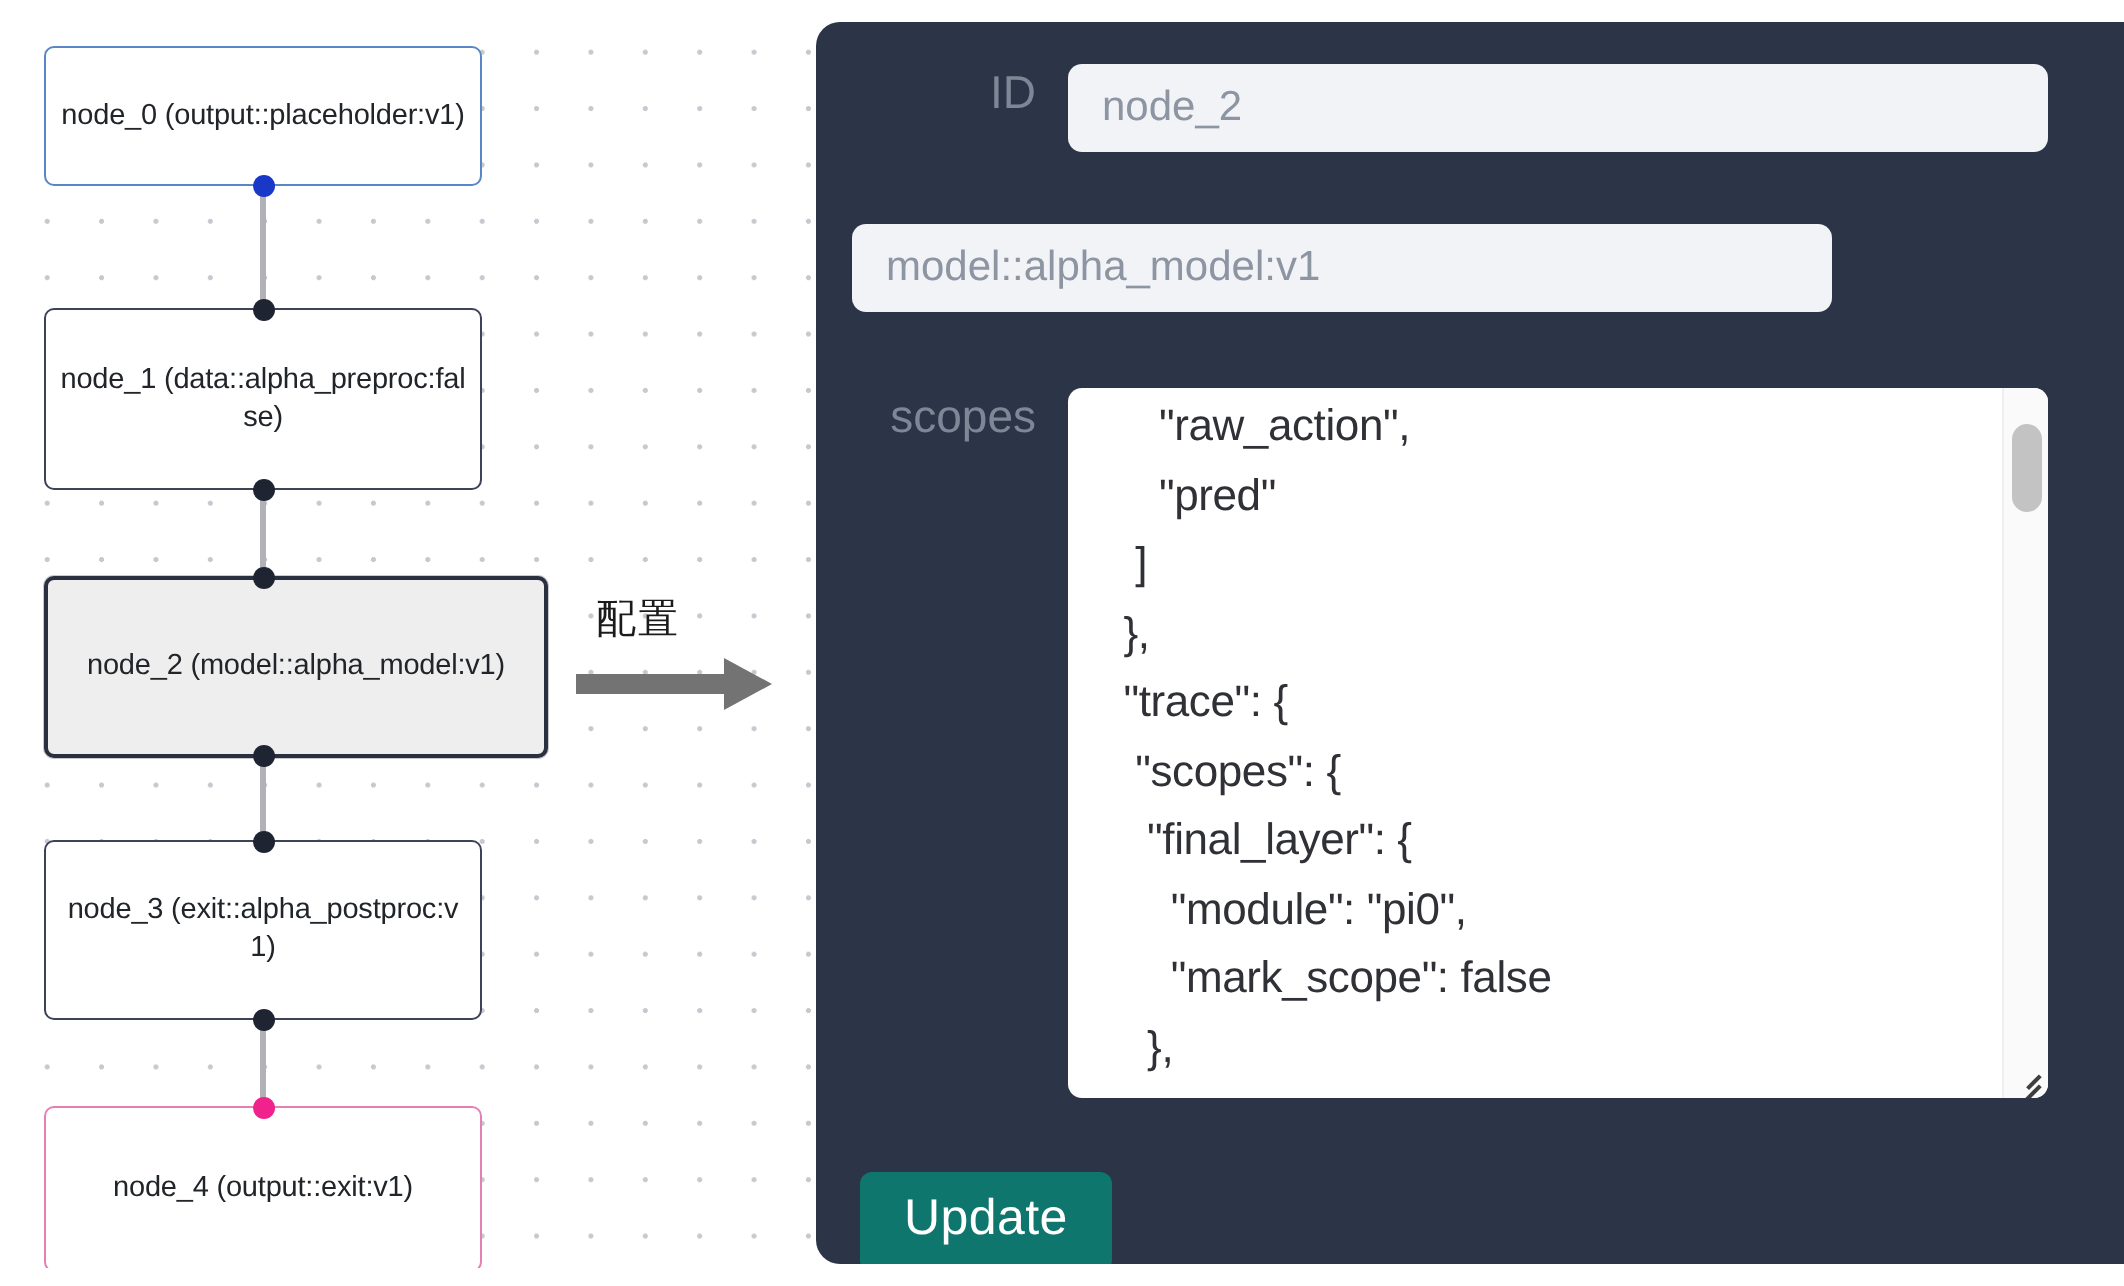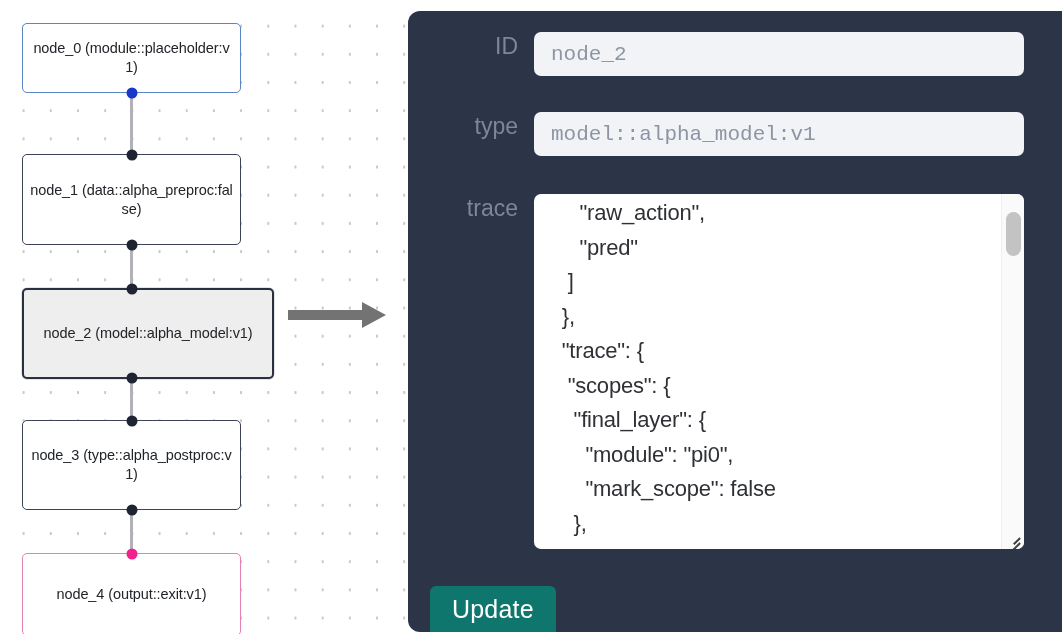--- a/index.html
+++ b/index.html
@@ -136,21 +136,21 @@
     font-family: "Liberation Sans", sans-serif;
     letter-spacing: 0px;
   }
   .text-input {
     box-sizing: border-box;
     background: #f1f3f7;
     border: none;
     border-radius: 7px;
     color: #8d95a3;
     font-size: 21px;
-    font-family: Liberation Mono, monospace;
+    font-family: Liberation Sans, sans-serif;
     padding: 0 17px;
     outline: none;
   }
   #id-row   { left: 18px; top: 21px; }
   #type-row { left: 18px; top: 101px; }
   #id-input, #type-input { width: 490px; height: 44px; }
 
   #config-row { left: 18px; top: 183px; }
 
   .ta-wrap {
@@ -241,73 +241,73 @@
 
 <div id="canvas">
 
   <div class="edge" style="left:130.4px; top:92px; height:66px;"></div>
   <div class="edge" style="left:130.4px; top:244px; height:45px;"></div>
   <div class="edge" style="left:130.4px; top:377px; height:44px;"></div>
   <div class="edge" style="left:130.4px; top:509px; height:44px;"></div>
 
   <div class="node node-input" style="left:22px; top:23px; width:219px; height:70px;">
     <span class="lbl">node_0
-(module::placeholder:v1)</span>
+(output::placeholder:v1)</span>
   </div>
   <div class="handle handle-blue" style="left:131.5px; top:93px;"></div>
 
   <div class="node node-default" style="left:22px; top:154px; width:219px; height:91px;">
     <span class="lbl">node_1
 (data::alpha_preproc:false)</span>
   </div>
   <div class="handle" style="left:131.5px; top:155px;"></div>
   <div class="handle" style="left:131.5px; top:245px;"></div>
 
   <div class="node node-selected" style="left:22px; top:288px; width:252px; height:91px;">
     <span class="lbl">node_2
 (model::alpha_model:v1)</span>
   </div>
   <div class="handle" style="left:131.5px; top:289px;"></div>
   <div class="handle" style="left:131.5px; top:378px;"></div>
 
   <div class="node node-default" style="left:22px; top:420px; width:219px; height:90px;">
     <span class="lbl">node_3
-(type::alpha_postproc:v1)</span>
+(exit::alpha_postproc:v1)</span>
   </div>
   <div class="handle" style="left:131.5px; top:421px;"></div>
   <div class="handle" style="left:131.5px; top:510px;"></div>
 
   <div class="node node-output" style="left:22px; top:553px; width:219px; height:83px;">
     <span class="lbl">node_4
 (output::exit:v1)</span>
   </div>
   <div class="handle handle-pink" style="left:131.5px; top:554px;"></div>
 
   <div id="annot">
+    <span class="annot-text">配置</span>
     <div class="arrow-wrap">
       <div class="arrow-shaft"></div>
       <div class="arrow-head"></div>
     </div>
   </div>
 </div>
 
 <div id="panel">
 
   <div class="field-row" id="id-row">
     <div class="field-label">ID</div>
     <input class="text-input" id="id-input" type="text" readonly="" value="node_2" style="">
   </div>
 
   <div class="field-row" id="type-row">
-    <div class="field-label">type</div>
     <input class="text-input" id="type-input" type="text" readonly="" value="model::alpha_model:v1" style="">
   </div>
 
   <div class="field-row" id="config-row">
-    <div class="field-label">trace</div>
+    <div class="field-label">scopes</div>
     <div class="ta-wrap">
       <pre class="ta-text">      "raw_action",
       "pred"
     ]
    },
    "trace": {
     "scopes": {
      "final_layer": {
        "module": "pi0",
        "mark_scope": false

